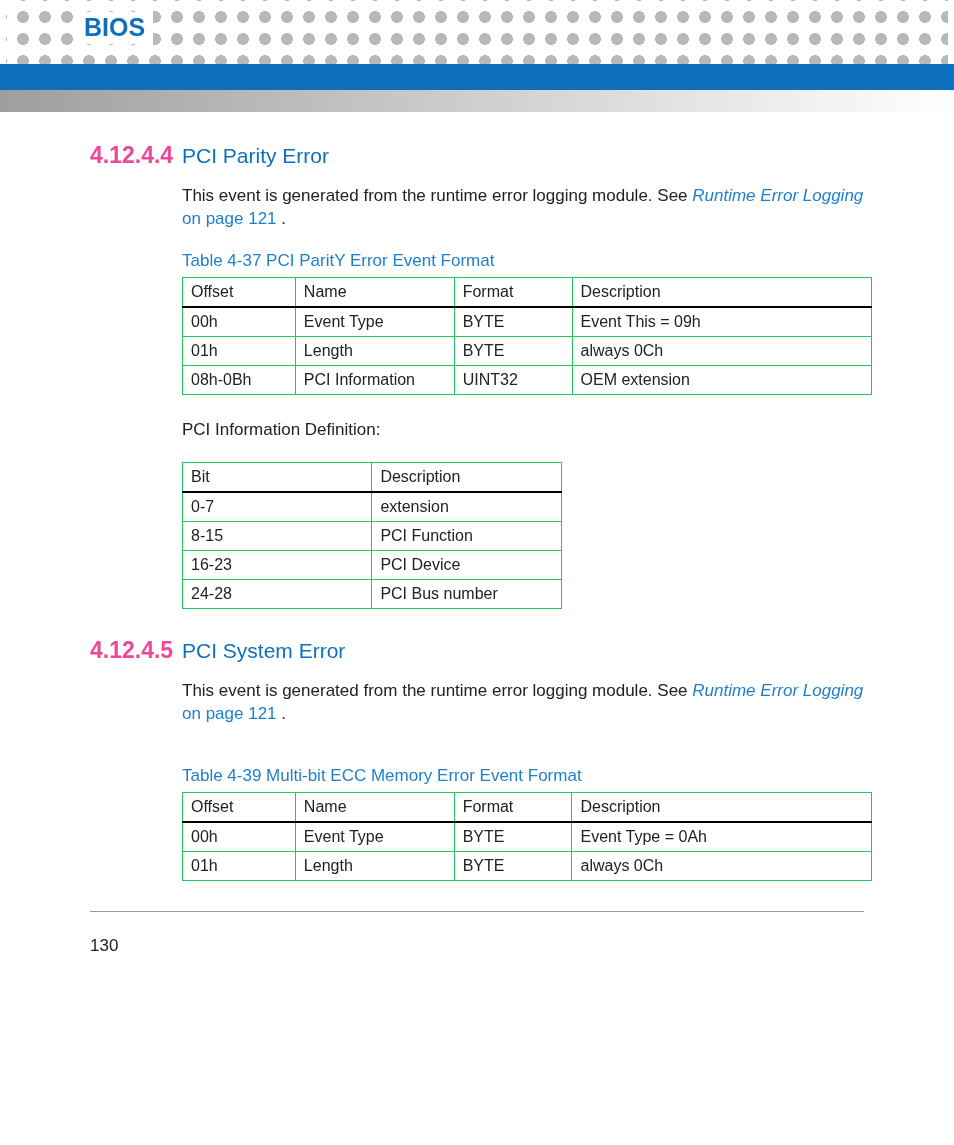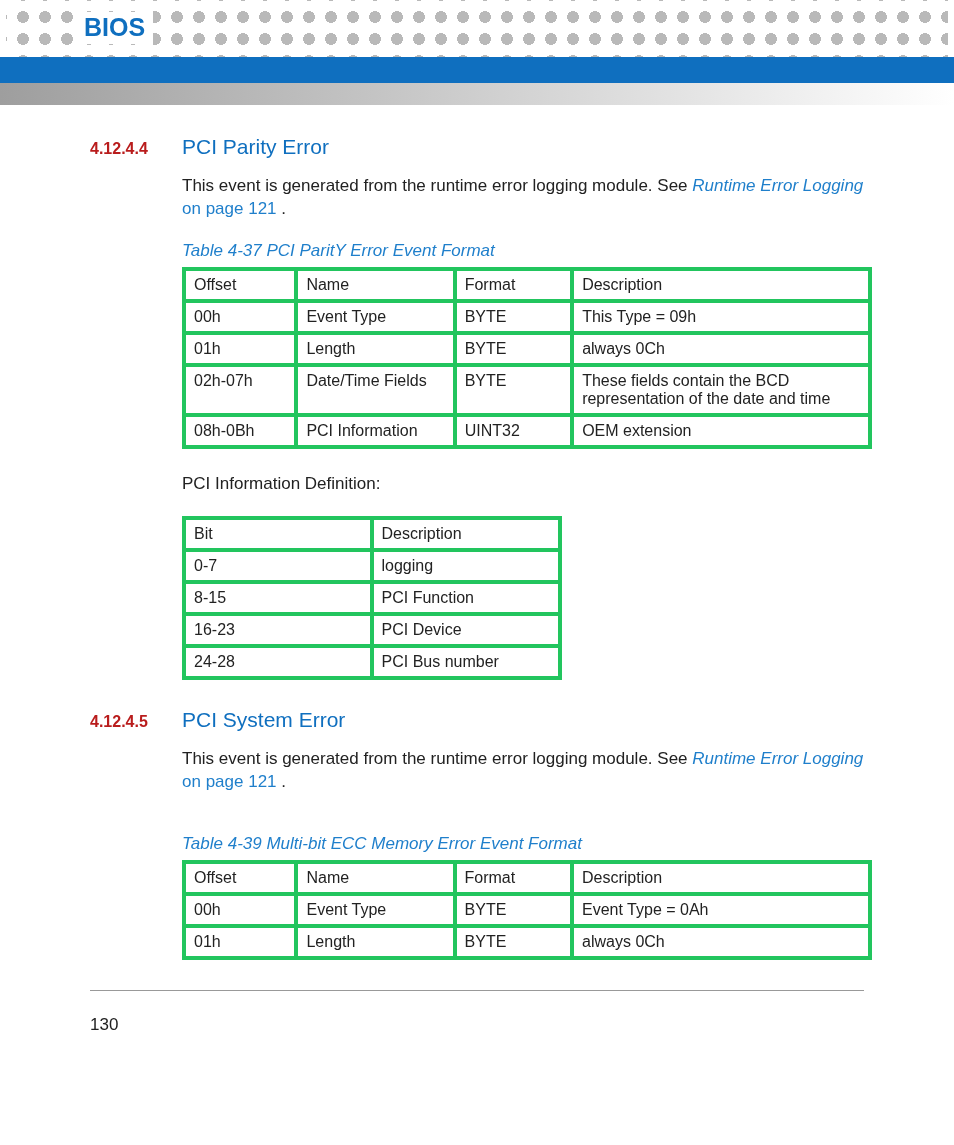--- a/index.html
+++ b/index.html
@@ -3,21 +3,21 @@
 <meta charset="utf-8">
 <style>
   body {
     margin: 0;
     font-family: "Segoe UI", Tahoma, Geneva, sans-serif;
     color: #222;
     background: #fff;
     width: 954px;
   }
   .header-dots {
-    height: 57px;
+    height: 64px;
     background-image: radial-gradient(#b9b9b9 6px, transparent 6px);
     background-size: 22px 22px;
     background-position: 6px 6px;
     position: relative;
     margin: 0 6px 0 6px;
   }
   .header-title {
     position: absolute;
     left: 70px;
     top: 12px;
@@ -44,22 +44,22 @@
     margin-bottom: 28px;
   }
   .sec-row {
     display: flex;
     align-items: baseline;
     margin-bottom: 16px;
   }
   .sec-num {
     width: 92px;
     font-weight: 700;
-    color: #b91c1c;
-    font-size: 16px;
+    color: #ec4899;
+    font-size: 23px;
   }
   .sec-title {
     font-weight: 400;
     color: #0f6fbf;
     font-size: 21px;
   }
   .indent {
     margin-left: 92px;
   }
   .para {
@@ -69,31 +69,30 @@
   }
   .link {
     color: #1f7fcb;
     font-style: italic;
   }
   .link-plain {
     color: #1f7fcb;
   }
   .table-caption {
     color: #1f7fcb;
-    font-style: italic;
     font-size: 17px;
     margin-bottom: 6px;
   }
   table.doc {
     border-collapse: collapse;
     font-size: 16px;
     margin-bottom: 24px;
   }
   table.doc th, table.doc td {
-    border: 4px solid #22c55e;
+    border: 1px solid #22c55e;
     padding: 5px 8px;
     text-align: left;
     vertical-align: top;
   }
   table.doc thead tr.header-row th {
     font-weight: 400;
     border-bottom: 2px solid #000;
   }
   .t1 { width: 690px; }
   .t1 col.c1 { width: 113px; }
@@ -153,33 +152,27 @@
             <th>Name</th>
             <th>Format</th>
             <th>Description</th>
           </tr>
         </thead>
         <tbody>
           <tr>
             <td>00h</td>
             <td>Event Type</td>
             <td>BYTE</td>
-            <td>This Type = 09h</td>
+            <td>Event This = 09h</td>
           </tr>
           <tr>
             <td>01h</td>
             <td>Length</td>
             <td>BYTE</td>
             <td>always 0Ch</td>
-          </tr>
-          <tr>
-            <td>02h-07h</td>
-            <td>Date/Time Fields</td>
-            <td>BYTE</td>
-            <td>These fields contain the BCD representation of the date and time</td>
           </tr>
           <tr>
             <td>08h-0Bh</td>
             <td>PCI Information</td>
             <td>UINT32</td>
             <td>OEM extension</td>
           </tr>
         </tbody>
       </table>
 
@@ -192,21 +185,21 @@
           </colgroup>
         <thead>
           <tr class="header-row">
             <th>Bit</th>
             <th>Description</th>
           </tr>
         </thead>
         <tbody>
           <tr>
             <td>0-7</td>
-            <td>logging</td>
+            <td>extension</td>
           </tr>
           <tr>
             <td>8-15</td>
             <td>PCI Function</td>
           </tr>
           <tr>
             <td>16-23</td>
             <td>PCI Device</td>
           </tr>
           <tr>

